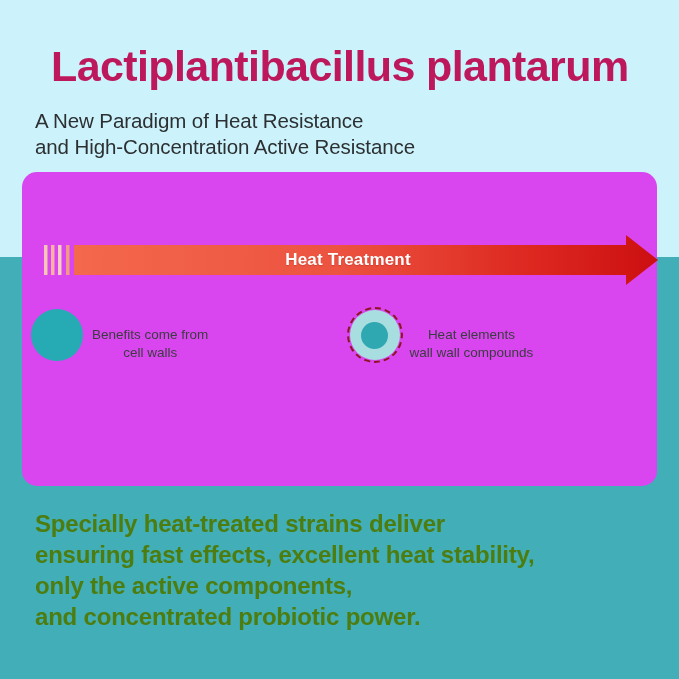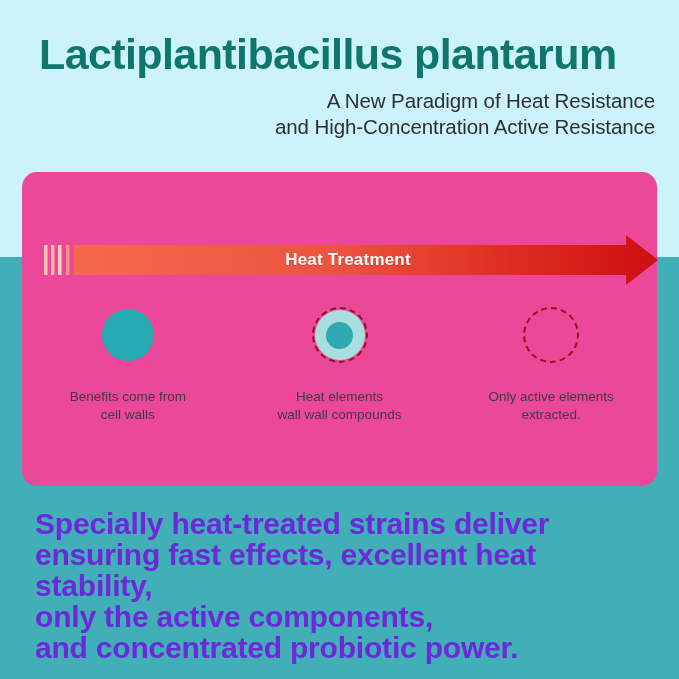--- a/index.html
+++ b/index.html
@@ -38,49 +38,48 @@
   }
 
   
   .header {
     position: absolute;
     left: 35px;
     top: 24px;
     width: 620px;
   }
   .title {
-    margin: 4px;
+    margin: 16px;
     font-size: 43px;
     line-height: 52px;
     font-weight: 700;
-    color: #0f766e;
+    color: #be185d;
     letter-spacing: -0.6px;
     white-space: nowrap;
   }
   .subtitle {
     margin: 8px 0 0 0;
     font-size: 20.5px;
     line-height: 26px;
     font-weight: 400;
     color: #2c3032;
     letter-spacing: -0.1px;
-    text-align: right;
   }
   .subtitle .sub-line {
     display: block;
   }
 
   
   .card {
     position: absolute;
     left: 22px;
     top: 172px;
     width: 635px;
     height: 314px;
-    background: #ec4899;
+    background: #d946ef;
     border-radius: 15px;
   }
 
   
   .arrow-wrap {
     position: absolute;
     left: 16px;
     top: 62px;
     width: 620px;
     height: 52px;
@@ -109,21 +108,20 @@
   .steps {
     position: absolute;
     left: 0;
     top: 128px;
     width: 635px;
     display: flex;
   }
   .step {
     flex: 1 1 0;
     display: flex;
-    flex-direction: column;
     align-items: center;
   }
   .circle-slot {
     width: 70px;
     height: 70px;
     position: relative;
     display: flex;
     align-items: center;
     justify-content: center;
   }
@@ -172,24 +170,24 @@
 
   
   .statement {
     position: absolute;
     left: 35px;
     top: 508px;
     width: 620px;
   }
   .statement .stmt-line {
     display: block;
-    font-size: 30px;
+    font-size: 24px;
     line-height: 31px;
     font-weight: 700;
-    color: #6d28d9;
+    color: #4d7c0f;
     letter-spacing: -0.2px;
   }
 </style>
 </head>
 <body>
 
 <div id="poster">
 
   <div class="bg-top"></div>
   <div class="bg-bottom"></div>
@@ -243,29 +241,20 @@
           <div class="circle-light">
             <div class="circle-core"></div>
           </div>
         </div>
         <div class="step-caption">
           <span class="cap-line">Heat elements</span>
           <span class="cap-line">wall wall compounds</span>
         </div>
       </div>
 
-      <div class="step">
-        <div class="circle-slot">
-          <div class="circle-dashed-outer"></div>
-        </div>
-        <div class="step-caption">
-          <span class="cap-line">Only active elements</span>
-          <span class="cap-line">extracted.</span>
-        </div>
-      </div>
 
     </div>
   </div>
 
   <div class="statement">
     <span class="stmt-line">Specially heat-treated strains deliver</span>
     <span class="stmt-line">ensuring fast effects, excellent heat stability,</span>
     <span class="stmt-line">only the active components,</span>
     <span class="stmt-line">and concentrated probiotic power.</span>
   </div>

